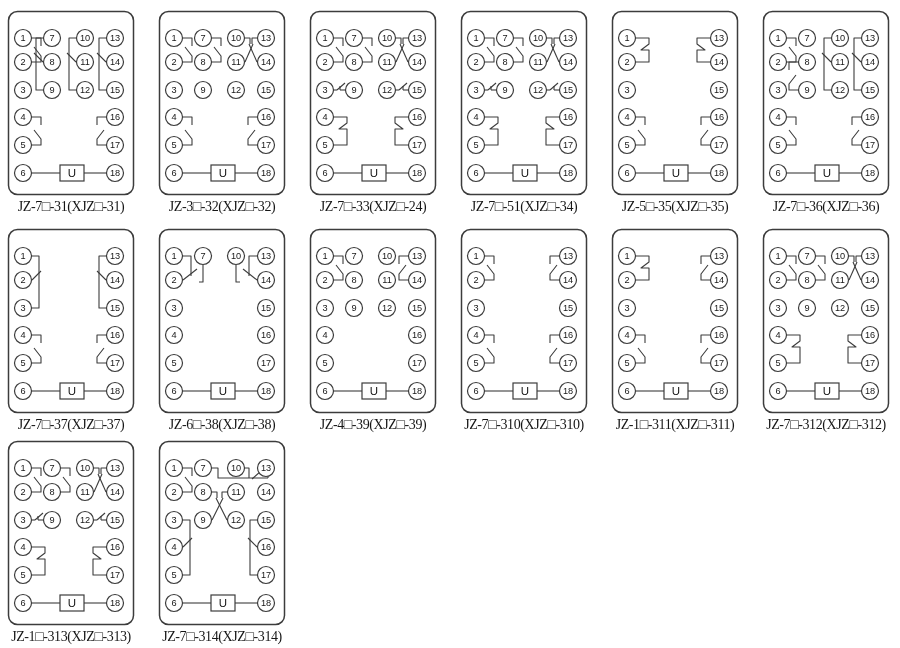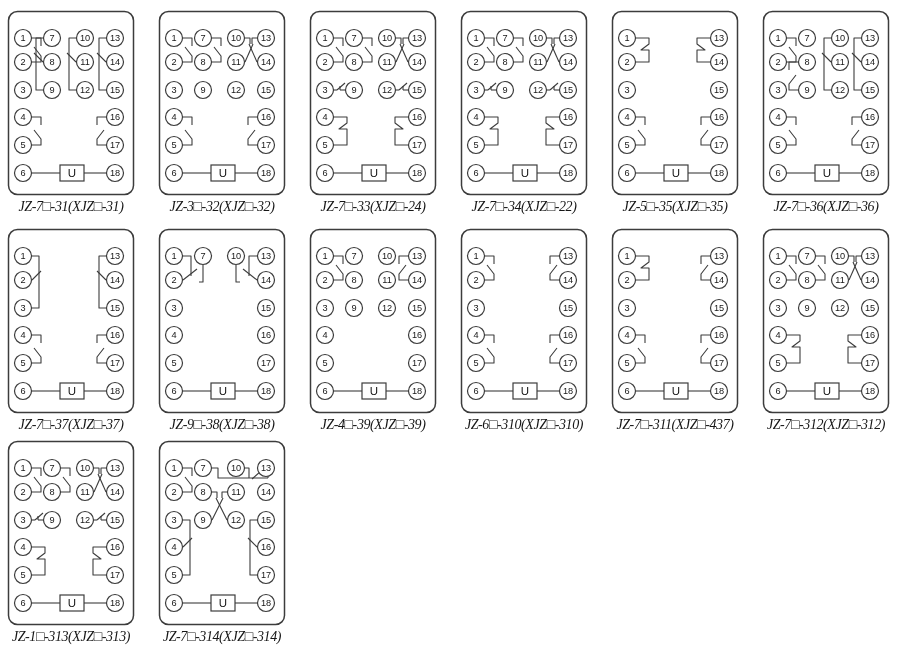--- a/index.html
+++ b/index.html
@@ -19,21 +19,21 @@
   .panel-wrap{width:128px;flex:0 0 128px;}
   .panel-wrap svg{display:block;}
   .frame{fill:#fff;stroke:var(--line);stroke-width:1.5;}
   .wires path{fill:none;stroke:var(--line);stroke-width:1.1;stroke-linejoin:round;stroke-linecap:butt;}
   .ubox{fill:#fff;stroke:var(--line);stroke-width:1.2;}
   .term{fill:#fff;stroke:var(--line);stroke-width:1.2;}
   .tnum{font-family:"Liberation Sans","DejaVu Sans",sans-serif;font-size:9.2px;fill:var(--text);text-anchor:middle;}
   .ulabel{font-family:"Liberation Sans","DejaVu Sans",sans-serif;font-size:11.5px;fill:var(--text);text-anchor:middle;}
   .panel-label{
     margin-top:3px;text-align:center;white-space:nowrap;
-    font-size:14px;letter-spacing:-0.4px;color:var(--text);font-style:italic;
+    font-size:14px;letter-spacing:-0.4px;color:var(--text);
   }
 </style>
 </head>
 <body>
 
 <div class="stage">
 
 <div class="row r1">
       <div class="panel-wrap">
         <svg viewBox="0 0 128 186" width="128" height="186">
@@ -430,21 +430,21 @@
           </g>
           <g>
             <circle cx="108" cy="135" r="8.5" class="term"></circle>
             <text x="108" y="138.3" class="tnum">17</text>
           </g>
           <g>
             <circle cx="108" cy="163" r="8.5" class="term"></circle>
             <text x="108" y="166.3" class="tnum">18</text>
           </g>
         </svg>
-        <div class="panel-label">JZ-7□-34(XJZ□-22)</div>
+        <div class="panel-label">JZ-7□-51(XJZ□-34)</div>
       </div>
       <div class="panel-wrap">
         <svg viewBox="0 0 128 186" width="128" height="186">
           <rect x="1.5" y="1.5" width="125" height="183" rx="9" class="frame"></rect>
           <g class="wires">
             <path d="M25,28 h13 v6 l-8,6 h8 V52 h-13"></path>
             <path d="M99,28 h-13 v6 l8,6 h-8 V52 h13"></path>
             <path d="M25,107 h9 v8"></path>
             <path d="M25,135 h9 v-6 l-7,-9"></path>
             <path d="M99,107 h-9 v8"></path>
@@ -744,21 +744,21 @@
           </g>
           <g>
             <circle cx="108" cy="135" r="8.5" class="term"></circle>
             <text x="108" y="138.3" class="tnum">17</text>
           </g>
           <g>
             <circle cx="108" cy="163" r="8.5" class="term"></circle>
             <text x="108" y="166.3" class="tnum">18</text>
           </g>
         </svg>
-        <div class="panel-label">JZ-9□-38(XJZ□-38)</div>
+        <div class="panel-label">JZ-6□-38(XJZ□-38)</div>
       </div>
       <div class="panel-wrap">
         <svg viewBox="0 0 128 186" width="128" height="186">
           <rect x="1.5" y="1.5" width="125" height="183" rx="9" class="frame"></rect>
           <g class="wires">
             <path d="M25,28 h9 v8"></path>
             <path d="M25,52 h9 v-6 l-7,-9"></path>
             <path d="M99,28 h-9 v8"></path>
             <path d="M99,52 h-9 v-6 l7,-9"></path>
           </g>
@@ -904,21 +904,21 @@
           </g>
           <g>
             <circle cx="108" cy="135" r="8.5" class="term"></circle>
             <text x="108" y="138.3" class="tnum">17</text>
           </g>
           <g>
             <circle cx="108" cy="163" r="8.5" class="term"></circle>
             <text x="108" y="166.3" class="tnum">18</text>
           </g>
         </svg>
-        <div class="panel-label">JZ-6□-310(XJZ□-310)</div>
+        <div class="panel-label">JZ-7□-310(XJZ□-310)</div>
       </div>
       <div class="panel-wrap">
         <svg viewBox="0 0 128 186" width="128" height="186">
           <rect x="1.5" y="1.5" width="125" height="183" rx="9" class="frame"></rect>
           <g class="wires">
             <path d="M25,28 h13 v6 l-8,6 h8 V52 h-13"></path>
             <path d="M99,28 h-9 v8"></path>
             <path d="M99,52 h-9 v-6 l7,-9"></path>
             <path d="M25,107 h9 v8"></path>
             <path d="M25,135 h9 v-6 l-7,-9"></path>
@@ -973,21 +973,21 @@
           </g>
           <g>
             <circle cx="108" cy="135" r="8.5" class="term"></circle>
             <text x="108" y="138.3" class="tnum">17</text>
           </g>
           <g>
             <circle cx="108" cy="163" r="8.5" class="term"></circle>
             <text x="108" y="166.3" class="tnum">18</text>
           </g>
         </svg>
-        <div class="panel-label">JZ-7□-311(XJZ□-437)</div>
+        <div class="panel-label">JZ-1□-311(XJZ□-311)</div>
       </div>
       <div class="panel-wrap">
         <svg viewBox="0 0 128 186" width="128" height="186">
           <rect x="1.5" y="1.5" width="125" height="183" rx="9" class="frame"></rect>
           <g class="wires">
             <path d="M25,28 h9 v8"></path>
             <path d="M25,52 h9 v-6 l-7,-9"></path>
             <path d="M54,28 h9 v8"></path>
             <path d="M54,52 h9 v-6 l-7,-9"></path>
             <path d="M87,28 h5 v6"></path>

